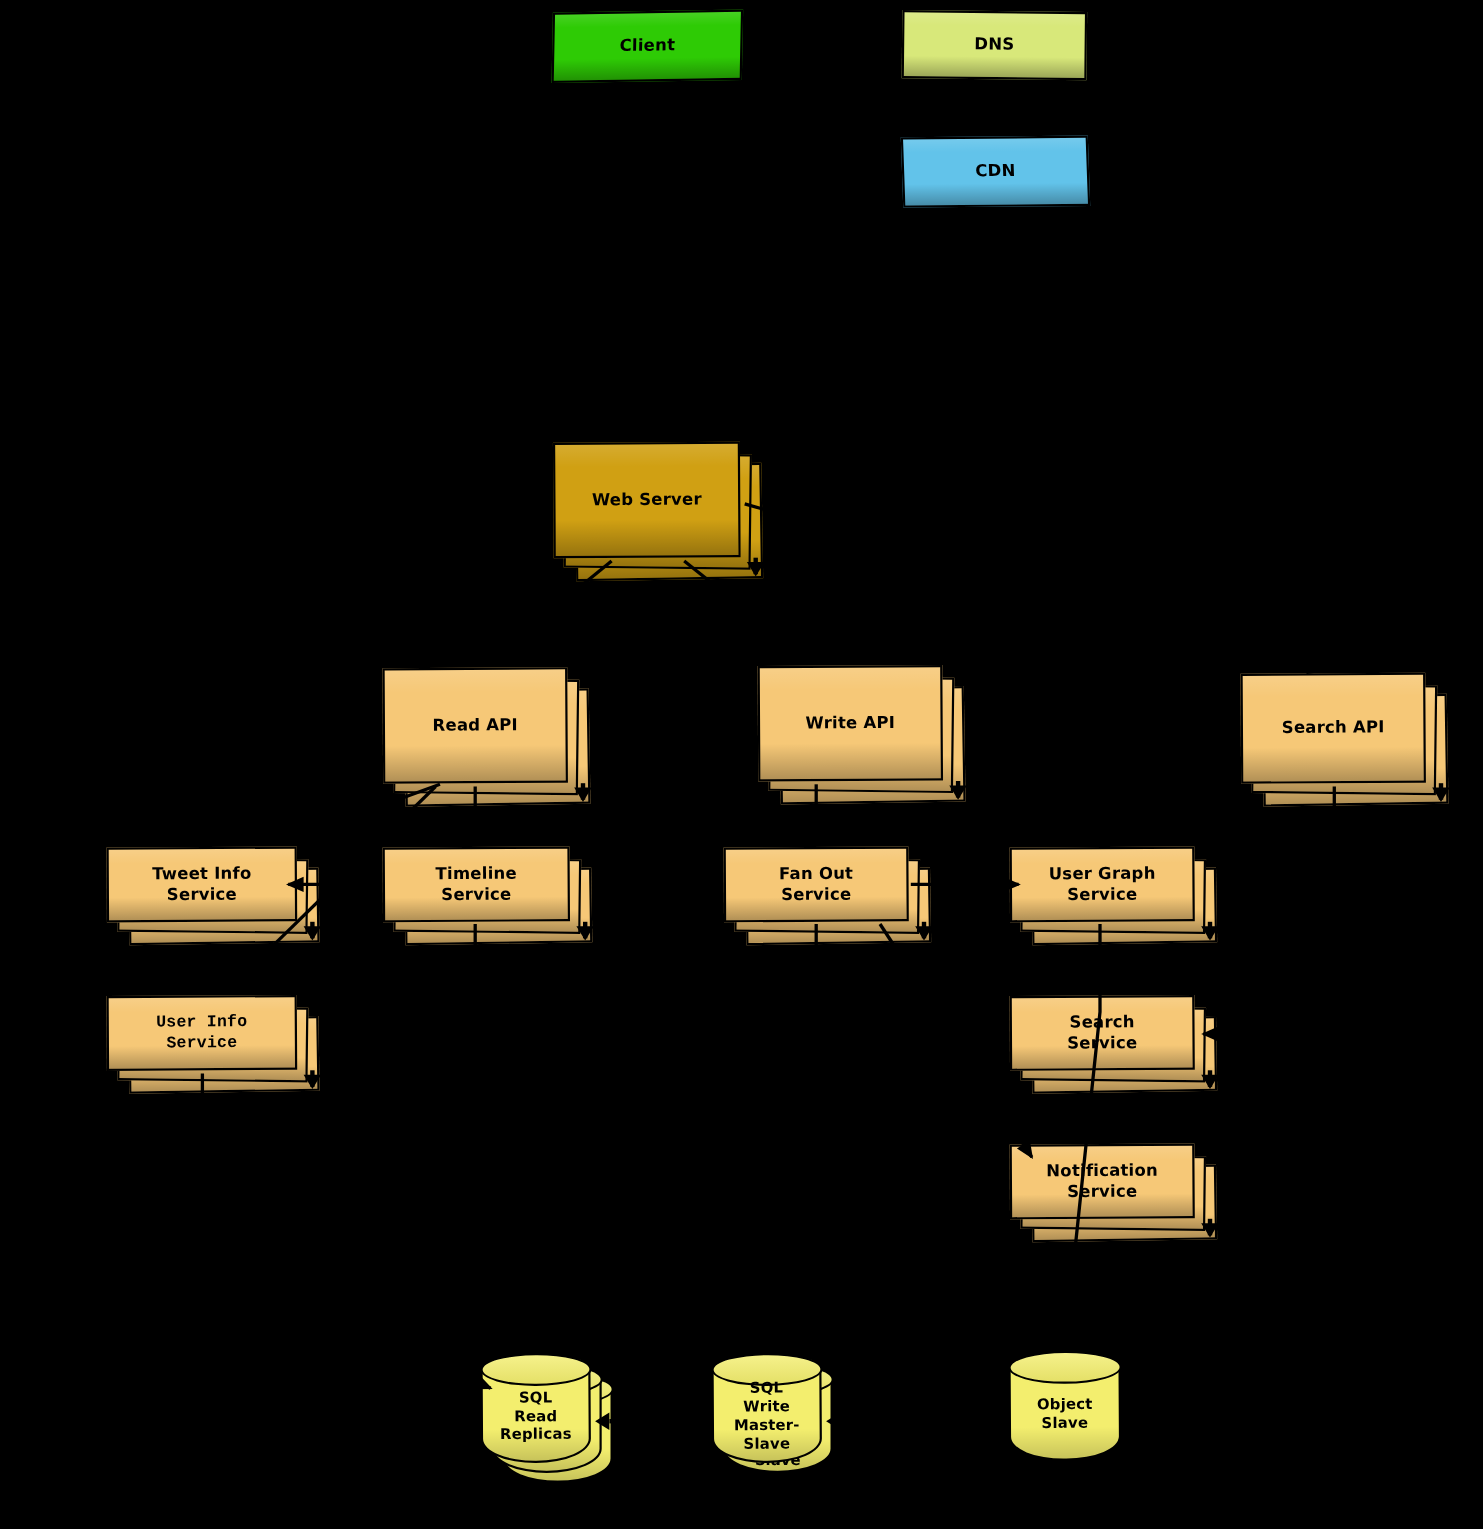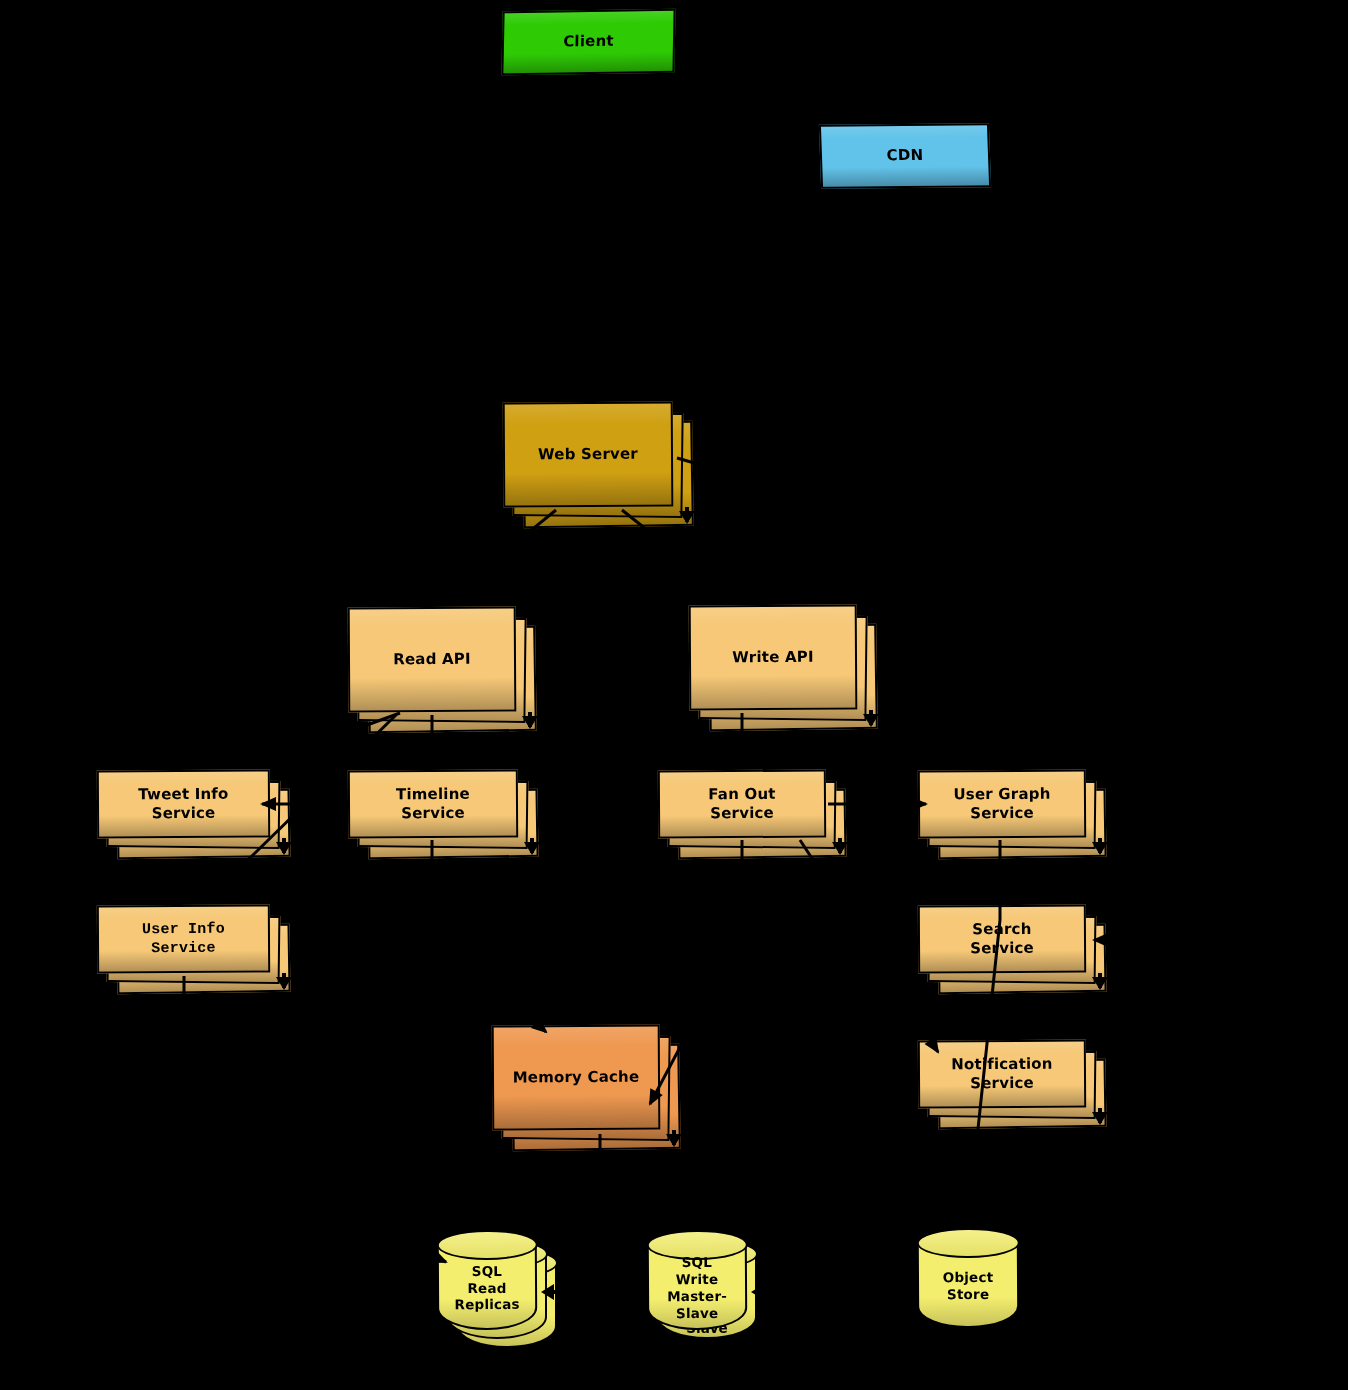--- a/index.html
+++ b/index.html
@@ -78,20 +78,25 @@
 <body>
 
 <div id="canvas">
 
   <div class="node" id="client">
     <div class="sheet front">
       <span class="lbl">Client</span>
     </div>
   </div>
 
+  <div class="node" id="dns">
+    <div class="sheet front">
+      <span class="lbl">DNS</span>
+    </div>
+  </div>
 
   <div class="node" id="cdn">
     <div class="sheet front">
       <span class="lbl">CDN</span>
     </div>
   </div>
 
 
   <div class="node" id="web_server">
     <div class="sheet b2"></div>
@@ -113,20 +118,28 @@
 
   <div class="node" id="write_api">
     <div class="sheet b2"></div>
     <div class="sheet b1"></div>
     <div class="sheet front">
       <span class="lbl">Write API</span>
     </div>
     <span class="stack-arrow"></span>
   </div>
 
+  <div class="node" id="search_api">
+    <div class="sheet b2"></div>
+    <div class="sheet b1"></div>
+    <div class="sheet front">
+      <span class="lbl">Search API</span>
+    </div>
+    <span class="stack-arrow"></span>
+  </div>
 
   <div class="node" id="tweet_info">
     <div class="sheet b2"></div>
     <div class="sheet b1"></div>
     <div class="sheet front">
       <span class="lbl">Tweet Info
 Service</span>
     </div>
     <span class="stack-arrow"></span>
   </div>
@@ -174,28 +187,20 @@
   <div class="node" id="search_service">
     <div class="sheet b2"></div>
     <div class="sheet b1"></div>
     <div class="sheet front">
       <span class="lbl">Search
 Service</span>
     </div>
     <span class="stack-arrow"></span>
   </div>
 
-  <div class="node" id="memory_cache">
-    <div class="sheet b2"></div>
-    <div class="sheet b1"></div>
-    <div class="sheet front">
-      <span class="lbl">Memory Cache</span>
-    </div>
-    <span class="stack-arrow"></span>
-  </div>
 
   <div class="node" id="notification">
     <div class="sheet b2"></div>
     <div class="sheet b1"></div>
     <div class="sheet front">
       <span class="lbl">Notification
 Service</span>
     </div>
     <span class="stack-arrow"></span>
   </div>
@@ -220,21 +225,21 @@
 Write
 Master-
 Slave</span>
     </div>
     <span class="stack-arrow cyl-arrow"></span>
   </div>
 
   <div class="node" id="object_store">
     <div class="cyl front">
       <span class="lbl">Object
-Store</span>
+Slave</span>
     </div>
   </div>
 
   <svg id="wires" width="1348" height="1390" viewBox="0 0 1348 1390" xmlns="http://www.w3.org/2000/svg">
     <defs>
       <marker id="ah" markerUnits="userSpaceOnUse" markerWidth="18" markerHeight="16" refX="15" refY="8" orient="auto">
         <path d="M1,1 L17,8 L1,15 Z" fill="#000"></path>
       </marker>
     </defs>
     <g id="edge-layer">

